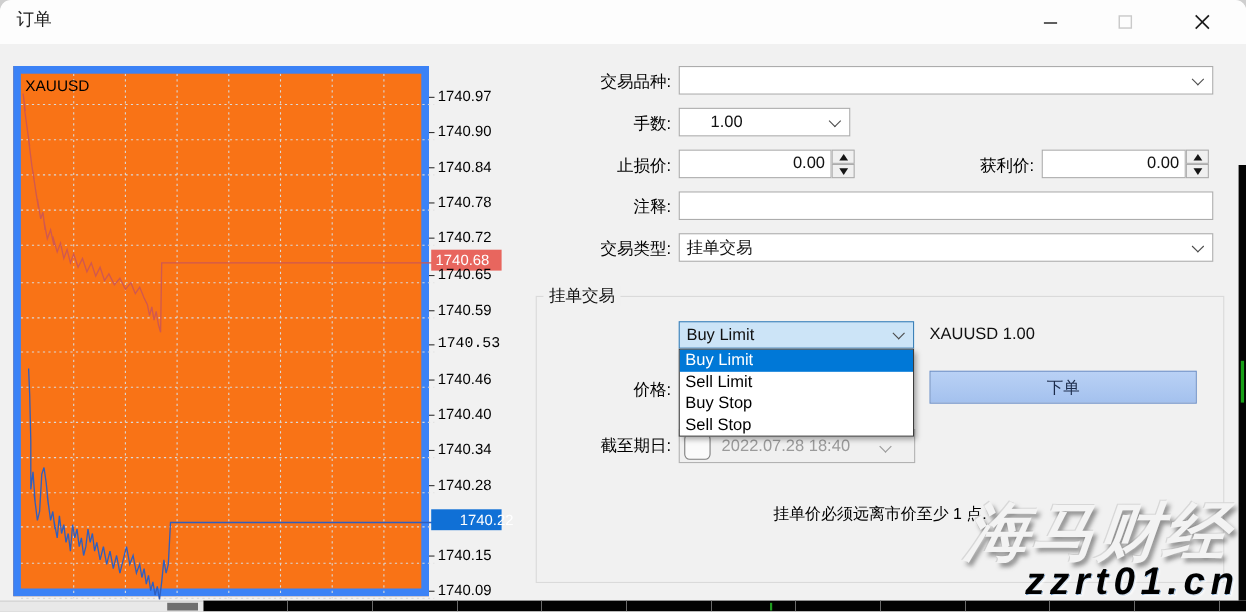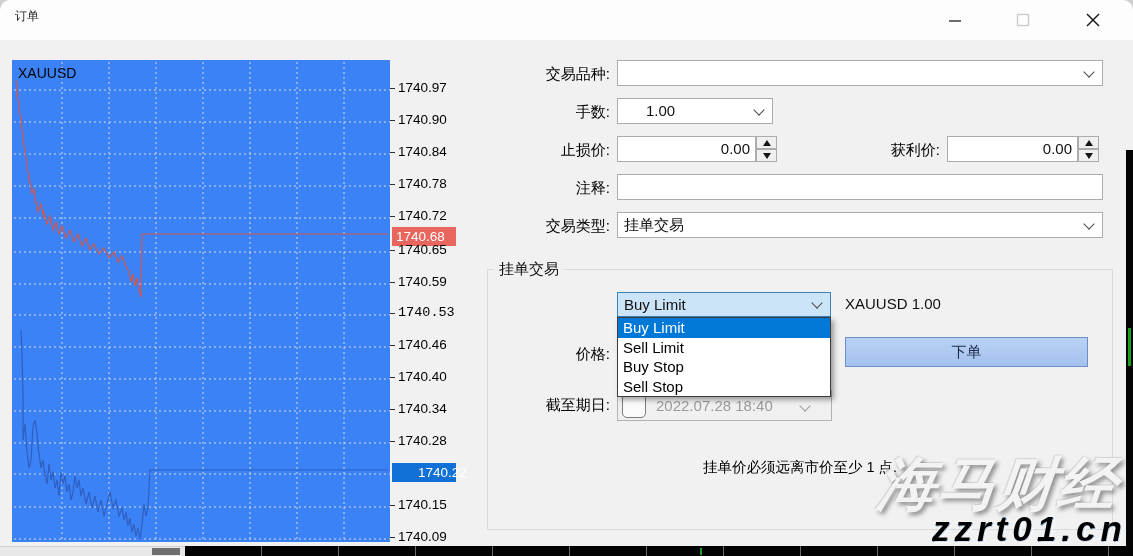--- a/index.html
+++ b/index.html
@@ -4,25 +4,25 @@
 <style>
   html,body { margin:0; padding:0; background:#cfcfcf; }
   * { box-sizing:border-box; }
   .window {
     position:relative; width:1133px; height:556px; overflow:hidden;
     background:#f1f1f1; border-radius:10px 10px 0 0;
     font-family:"Liberation Sans","DejaVu Sans",sans-serif; color:#111;
   }
   
   .titlebar { position:absolute; left:0; top:0; width:100%; height:40px; background:#fdfdfd; border-radius:10px 10px 0 0; }
-  .title { position:absolute; left:15px; top:8px; font-size:12px; color:#1a1a1a; }
+  .title { position:absolute; left:15px; top:8px; font-size:16px; color:#1a1a1a; }
   .winbtn { position:absolute; top:0; width:46px; height:40px; display:flex; align-items:center; justify-content:center; }
   .winbtn svg { display:block; }
   
-  .chart-canvas { position:absolute; left:12px; top:60px; width:378px; height:482px; background:#3b82f6; border:2px solid #3b82f6; }
+  .chart-canvas { position:absolute; left:12px; top:60px; width:378px; height:482px; background:#f97316; border:7px solid #3b82f6; }
   .chart-symbol { position:absolute; left:4px; top:3px; font-size:14px; color:#000; }
   .price-scale { position:absolute; left:390px; top:60px; width:70px; height:482px; }
   .ptick { position:absolute; left:8px; font-size:13.5px; color:#000; white-space:nowrap; }
   .ptick-mark { position:absolute; left:0; width:5px; height:1px; background:#333; }
   .price-tag { position:absolute; left:2px; width:64px; height:19px; color:#fff; font-size:13.5px; line-height:19px; padding-left:4px; }
   .tag-ask { background:#e8665e; }
   .tag-bid { background:#1070d6;padding-left:26px; }
   
   .flabel { position:absolute; text-align:right; font-size:15px; color:#000; white-space:nowrap; }
   .box { position:absolute; background:#fff; border:1px solid #acacac; height:26px; font-size:15px; padding:3px 6px 0 6px; }

